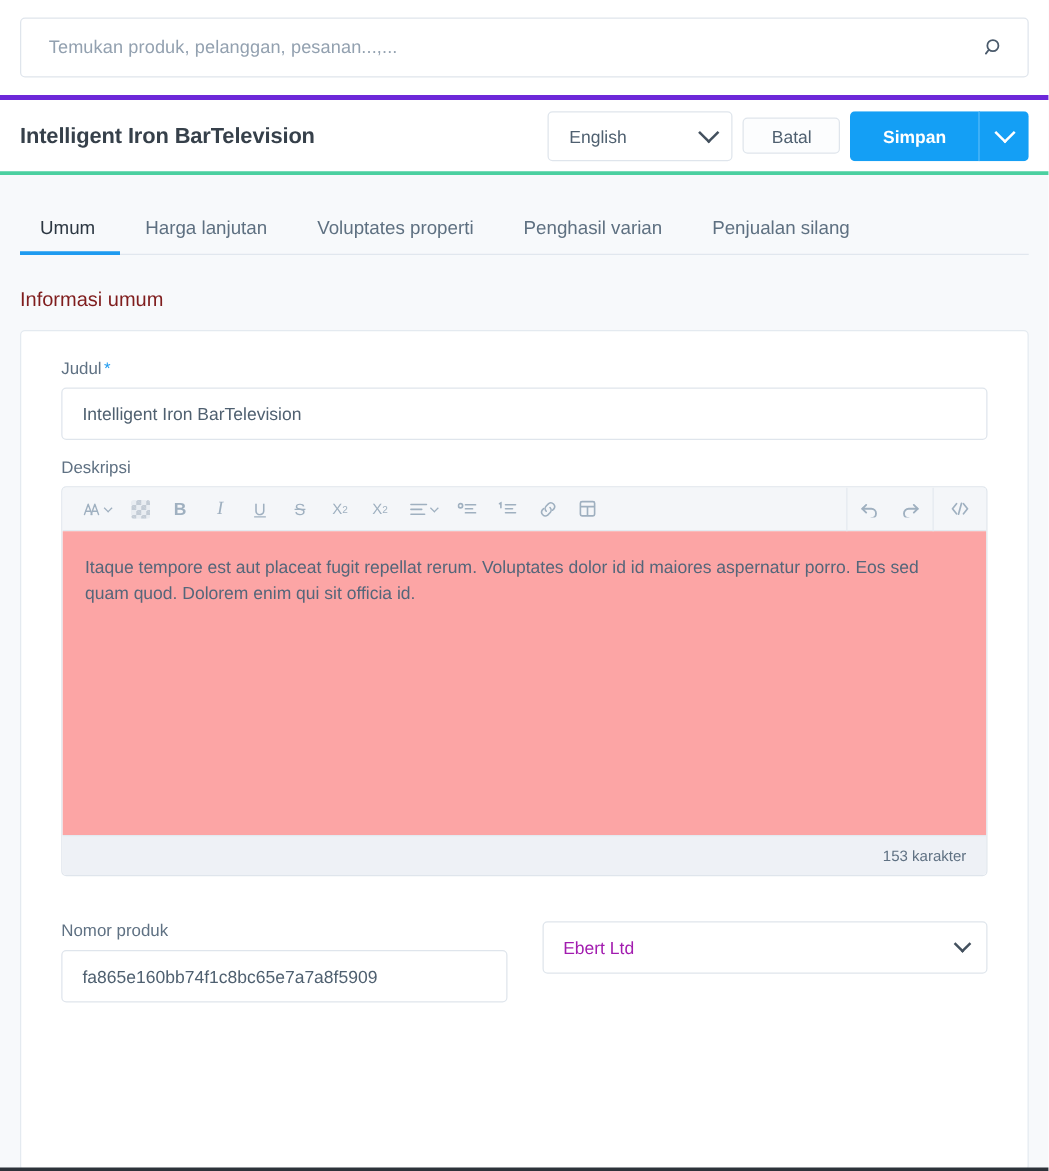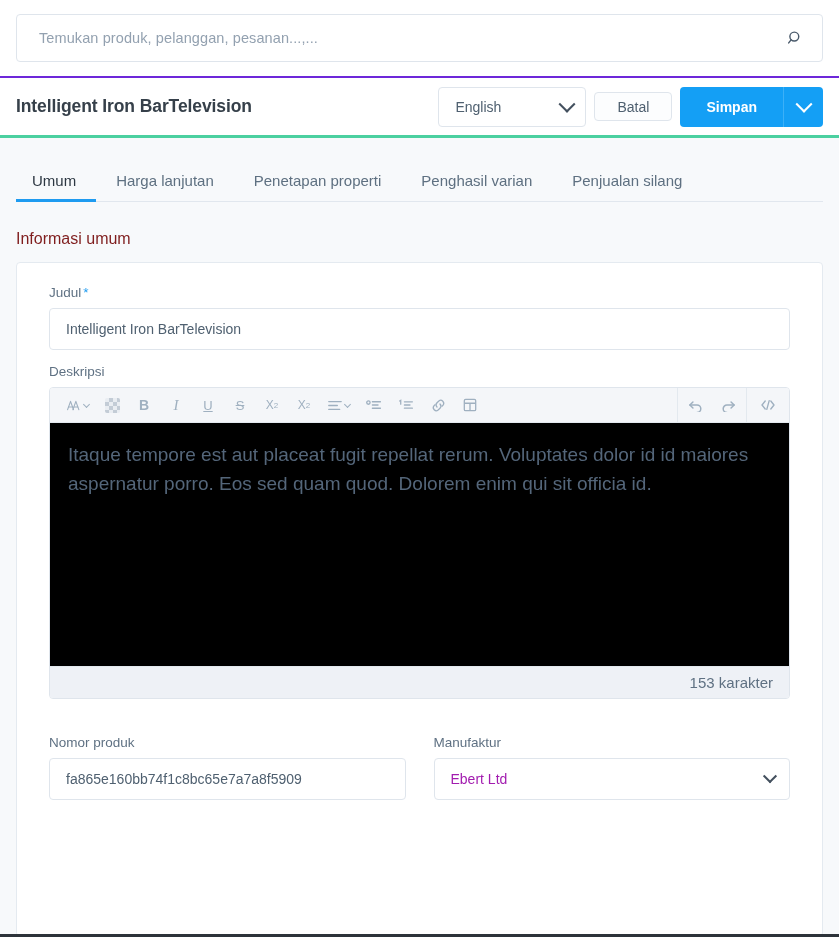--- a/index.html
+++ b/index.html
@@ -25,21 +25,21 @@
     background: #f7f9fb;
     display: flex;
     flex-direction: column;
     overflow: hidden;
   }
 
   
   .searchbar-wrap {
     background: #ffffff;
     padding: 14px 16px;
-    border-bottom: 2px solid #6d28d9;
+    border-bottom: 4px solid #6d28d9;
     flex: 0 0 auto;
   }
   .searchbox {
     height: 48px;
     border: 1px solid #dfe5ec;
     border-radius: 4px;
     display: flex;
     align-items: center;
     padding: 0 16px 0 22px;
     background: #fff;
@@ -268,35 +268,35 @@
     width: 5px; height: 5px;
     border-right: 1.4px solid #9fb0c0;
     border-bottom: 1.4px solid #9fb0c0;
     transform: rotate(45deg);
     margin-left: 3px;
     margin-top: -2px;
   }
   .editor-body {
     min-height: 230px;
     padding: 18px 18px 10px 18px;
-    font-size: 19px;
+    font-size: 14px;
     line-height: 1.5;
     color: #54667a;
-    background: #000000;
+    background: #fca5a5;
     height: 243px;
   }
   .editor-footer {
     border-top: 1px solid #e3e9ef;
     background: #eef1f6;
     height: 32px;
     display: flex;
     align-items: center;
     justify-content: flex-end;
     padding: 0 16px;
-    font-size: 15px;
+    font-size: 12px;
     color: #5f7183;
   }
 
   
   .row-2 {
     display: flex;
     gap: 28px;
     margin-top: 36px;
   }
   .col { flex: 1 1 0; min-width: 0; }
@@ -363,21 +363,21 @@
         </button>
       </div>
 
     </div>
   </div>
 
   <div class="tabs-wrap">
     <div class="tabs">
       <div class="tab active">Umum</div>
       <div class="tab">Harga lanjutan</div>
-      <div class="tab">Penetapan properti</div>
+      <div class="tab">Voluptates properti</div>
       <div class="tab">Penghasil varian</div>
       <div class="tab">Penjualan silang</div>
     </div>
   </div>
 
   <div class="section-title">Informasi umum</div>
 
   <div class="card">
 
     <div class="field">
@@ -522,21 +522,20 @@
     <div class="row-2">
 
       <div class="col">
         <label class="field-label">Nomor produk</label>
         <div class="text-input">
           <span>fa865e160bb74f1c8bc65e7a7a8f5909</span>
         </div>
       </div>
 
       <div class="col">
-        <label class="field-label">Manufaktur</label>
         <div class="select-input">
           <span class="val">Ebert Ltd</span>
           <span class="chev-sm"></span>
         </div>
       </div>
 
     </div>
 
   </div>
 

